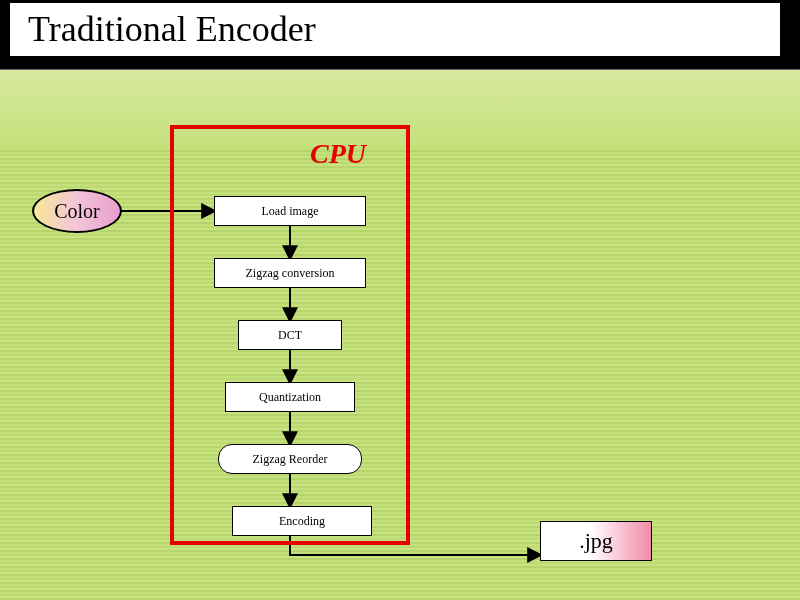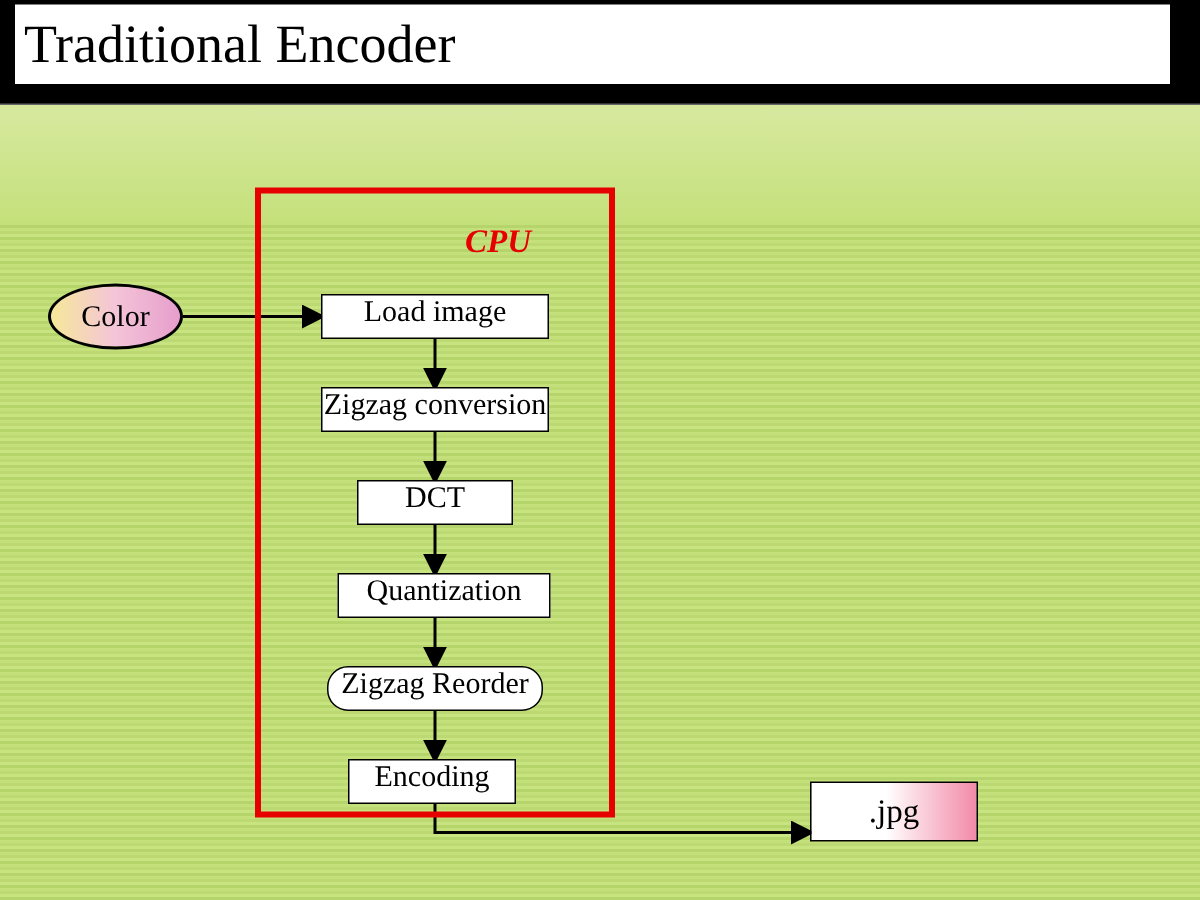--- a/index.html
+++ b/index.html
@@ -33,35 +33,35 @@
   .header-title {
     position: absolute;
     top: 3px;
     left: 10px;
     height: 53px;
     width: 770px;
     background: #fff;
     color: #000;
     font-size: 36px;
     line-height: 53px;
-    padding-left: 6px;
+    padding-left: 18px;
   }
   .cpu-box {
     position: absolute;
     left: 170px;
     top: 125px;
     width: 240px;
     height: 420px;
     border: 4px solid #e60000;
   }
   .cpu-label {
     position: absolute;
     left: 310px;
-    top: 148px;
-    font-size: 22px;
+    top: 138px;
+    font-size: 28px;
     font-weight: bold;
     font-style: italic;
     color: #e60000;
   }
   .image-node {
     position: absolute;
     left: 32px;
     top: 189px;
     width: 90px;
     height: 44px;
@@ -70,23 +70,23 @@
     background: linear-gradient(to right, #f6e89a 0%, #f4c4d8 50%, #e69ecc 100%);
     display: flex;
     align-items: center;
     justify-content: center;
     font-size: 20px;
   }
   .step {
     position: absolute;
     border: 1.5px solid #000;
     background: #fff;
-    font-size: 20px;
+    font-size: 12px;
     display: flex;
-    align-items: flex-start;
+    align-items: center;
     justify-content: center;
     height: 30px;
   }
   .jpg-node {
     position: absolute;
     left: 540px;
     top: 521px;
     width: 112px;
     height: 40px;
     border: 1.5px solid #000;
@@ -143,25 +143,25 @@
 
 <div class="step" style="left:214px; top:196px; width:152px;">
   <span>Load image</span>
 </div>
 <div class="step" style="left:214px; top:258px; width:152px;">
   <span>Zigzag conversion</span>
 </div>
 <div class="step" style="left:238px; top:320px; width:104px;">
   <span>DCT</span>
 </div>
-<div class="step" style="left:225px; top:382px; width:142px;">
+<div class="step" style="left:225px; top:382px; width:130px;">
   <span>Quantization</span>
 </div>
 <div class="step" style="left:218px; top:444px; width:144px;border-radius:14px;">
   <span>Zigzag Reorder</span>
 </div>
-<div class="step" style="left:232px; top:506px; width:112px;">
+<div class="step" style="left:232px; top:506px; width:140px;">
   <span>Encoding</span>
 </div>
 
 <div class="jpg-node">
   <span>.jpg</span>
 </div>
 
 </body></html>

